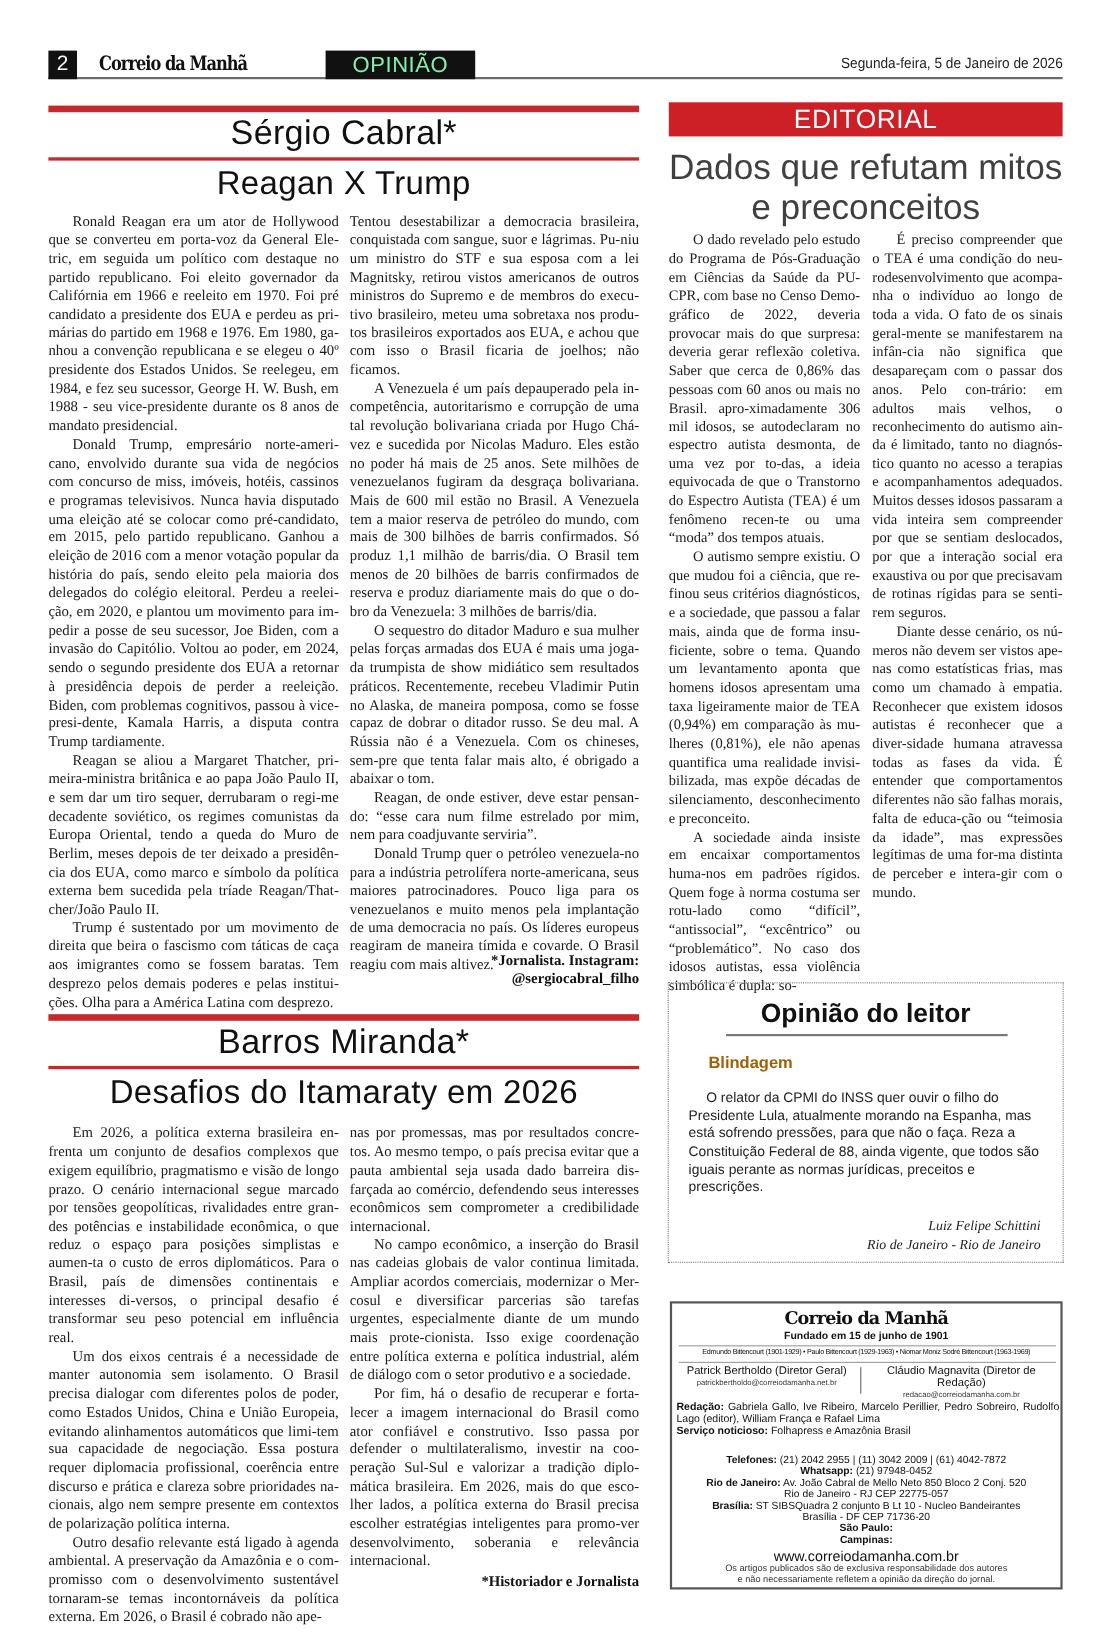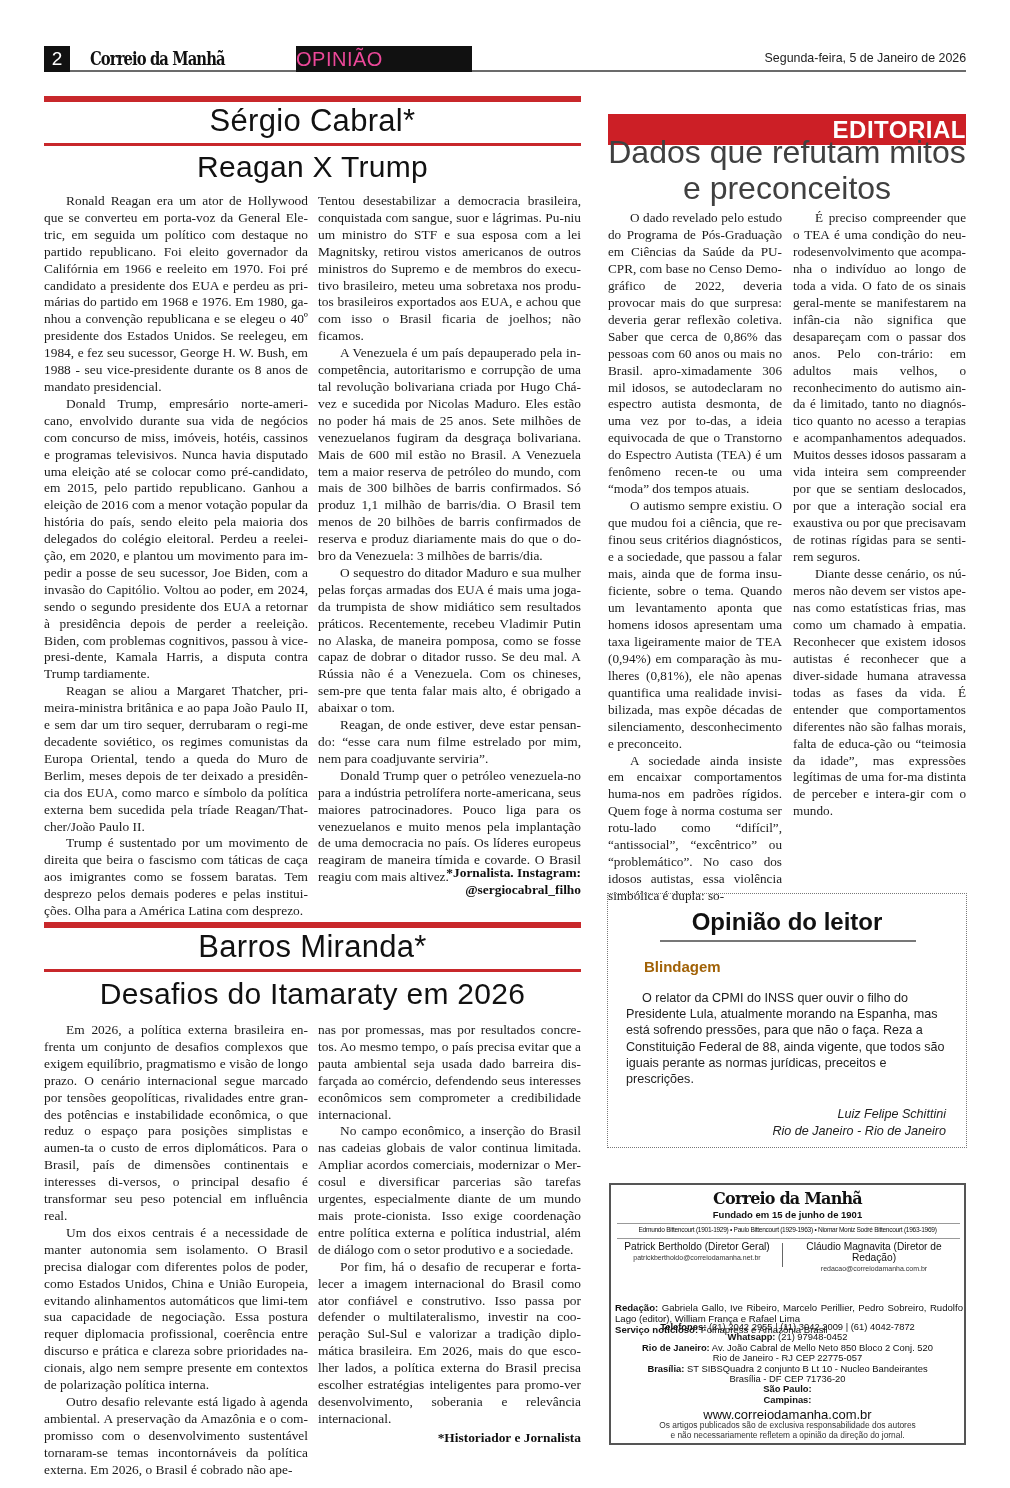--- a/index.html
+++ b/index.html
@@ -3,58 +3,58 @@
 <meta charset="utf-8">
 <style>
   * { box-sizing: border-box; margin: 0; padding: 0; }
   html, body { width: 1010px; height: 1488px; background: #ffffff; overflow: hidden; }
   body { position: relative; color: #111; font-family: "Liberation Serif", serif; }
 
   
   .masthead { position: absolute; left: 44px; top: 46px; width: 922px; height: 26px; border-bottom: 2px solid #6b6b6b; }
   .page-num { position: absolute; left: 0; top: 0; width: 26px; height: 26px; background: #111; color: #fff; font-family: "Liberation Sans", sans-serif; font-size: 19px; line-height: 26px; text-align: center; }
   .brand { position: absolute; left: 46px; top: 0px; font-family: "DejaVu Serif", serif; font-weight: bold; font-size: 18px; letter-spacing: -1.1px; transform: scaleX(0.82); transform-origin: left center; line-height: 26px; color: #111; }
-  .section-tag { position: absolute; left: 252px; top: 0; width: 176px; height: 26px; background: #111; color: #ec4899; font-family: "Liberation Sans", sans-serif; font-size: 20px; line-height: 26px; text-align: left; letter-spacing: 0.5px; }
+  .section-tag { position: absolute; left: 252px; top: 0; width: 136px; height: 26px; background: #111; color: #86efac; font-family: "Liberation Sans", sans-serif; font-size: 20px; line-height: 26px; text-align: center; letter-spacing: 0.5px; }
   .date { position: absolute; right: 0; top: 4px; font-family: "Liberation Sans", sans-serif; font-size: 13.5px; color: #222; transform: scaleX(0.92); transform-origin: right center; }
 
   
   .red-rule-thick { position: absolute; height: 6px; background: #c8282b; }
   .red-rule-thin { position: absolute; height: 3px; background: #c8282b; }
   .author { position: absolute; text-align: center; font-family: "Liberation Sans", sans-serif; font-weight: 500; font-size: 31px; color: #111; letter-spacing: 0.3px; }
   .headline { position: absolute; text-align: center; font-family: "Liberation Sans", sans-serif; font-size: 30px; color: #111; letter-spacing: 0.3px; }
 
   .body-col { position: absolute; font-family: Liberation Serif, serif; font-size: 13.4px; line-height: 16.9px; color: #1a1a1a; text-align: justify; hyphens: manual; }
   .body-col p { text-indent: 22px; }
   .body-col p.cont { text-indent: 0; }
   .signature { position: absolute; text-align: right; font-family: "Liberation Serif", serif; font-weight: bold; font-size: 13.4px; line-height: 17px; color: #111; }
 
   
-  .editorial-banner { position: absolute; left: 608px; top: 93px; width: 358px; height: 31px; background: #cc1f26; color: #fff; font-family: "Liberation Sans", sans-serif; font-weight: bold; font-size: 24px; line-height: 31px; text-align: right; letter-spacing: 0.5px; margin-top: 21px; }
+  .editorial-banner { position: absolute; left: 608px; top: 93px; width: 358px; height: 31px; background: #cc1f26; color: #fff; font-family: "Liberation Sans", sans-serif; font-weight: normal; font-size: 24px; line-height: 31px; text-align: center; letter-spacing: 0.5px; }
   .editorial-title { position: absolute; left: 608px; top: 134px; width: 358px; text-align: center; font-family: "Liberation Sans", sans-serif; font-size: 32px; line-height: 36px; color: #404040; }
   .ed-col { font-size: 13.2px; line-height: 16.95px; }
 
   
   .reader-box { position: absolute; left: 607px; top: 893px; width: 360px; height: 255px; border: 1px dotted #777; }
   .reader-title { position: absolute; left: 0; top: 14px; width: 100%; text-align: center; font-family: "Liberation Sans", sans-serif; font-weight: bold; font-size: 24px; color: #111; }
   .reader-underline { position: absolute; left: 52px; top: 46px; width: 256px; height: 2px; background: #777; }
   .reader-subject { position: absolute; left: 36px; top: 64px; font-family: "Liberation Sans", sans-serif; font-weight: bold; font-size: 15px; color: #a16207; }
   .reader-text { position: absolute; left: 18px; top: 96px; width: 328px; font-family: "Liberation Sans", sans-serif; font-size: 12.6px; line-height: 16.2px; color: #222; text-indent: 16px; }
-  .reader-name { position: absolute; right: 20px; top: 212px; text-align: right; font-family: Liberation Sans, sans-serif; font-style: italic; font-size: 12.6px; line-height: 16.5px; color: #222; }
+  .reader-name { position: absolute; right: 20px; top: 212px; text-align: right; font-family: Liberation Serif, serif; font-style: italic; font-size: 12.6px; line-height: 16.5px; color: #222; }
 
   
   .exp-box { position: absolute; left: 609px; top: 1183px; width: 357px; height: 262px; border: 2px solid #555; font-family: "Liberation Sans", sans-serif; color: #111; }
   .exp-brand { position: absolute; left: 0; top: 4px; width: 100%; text-align: center; font-family: "DejaVu Serif", serif; font-weight: bold; font-size: 16px; letter-spacing: -0.8px; }
   .exp-founded { position: absolute; left: 0; top: 24px; width: 100%; text-align: center; font-weight: bold; font-size: 9.5px; }
   .exp-rule { position: absolute; left: 6px; width: 343px; height: 1px; background: #999; }
   .exp-founders { position: absolute; left: 0; top: 41px; width: 100%; text-align: center; font-size: 6.6px; letter-spacing: -0.3px; }
   .exp-dir { position: absolute; top: 56px; text-align: center; }
   .exp-dir .nm { font-size: 10.2px; }
   .exp-dir .em { font-size: 7px; color: #333; margin-top: 2px; }
   .exp-div { position: absolute; left: 171px; top: 58px; width: 1px; height: 24px; background: #666; }
-  .exp-staff { position: absolute; left: 4px; top: 89px; width: 348px; font-size: 9.6px; line-height: 11px; text-align: justify; margin-top: 28px; }
+  .exp-staff { position: absolute; left: 4px; top: 89px; width: 348px; font-size: 9.6px; line-height: 11px; text-align: justify; }
   .exp-staff b { font-weight: bold; }
   .exp-contact { position: absolute; left: 0; top: 137px; width: 100%; text-align: center; font-size: 9.4px; line-height: 10.4px; }
   .exp-contact b { font-weight: bold; }
   .exp-site { position: absolute; left: 0; top: 222px; width: 100%; text-align: center; font-size: 13px; }
   .exp-note { position: absolute; left: 0; top: 235px; width: 100%; text-align: center; font-size: 8.4px; line-height: 10px; color: #333; }
 </style>
 </head>
 <body>
 
 <div class="masthead">

